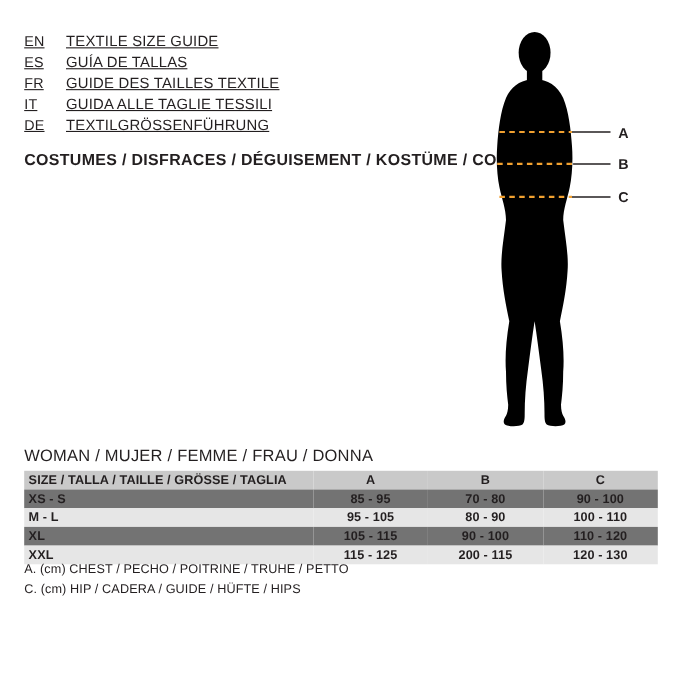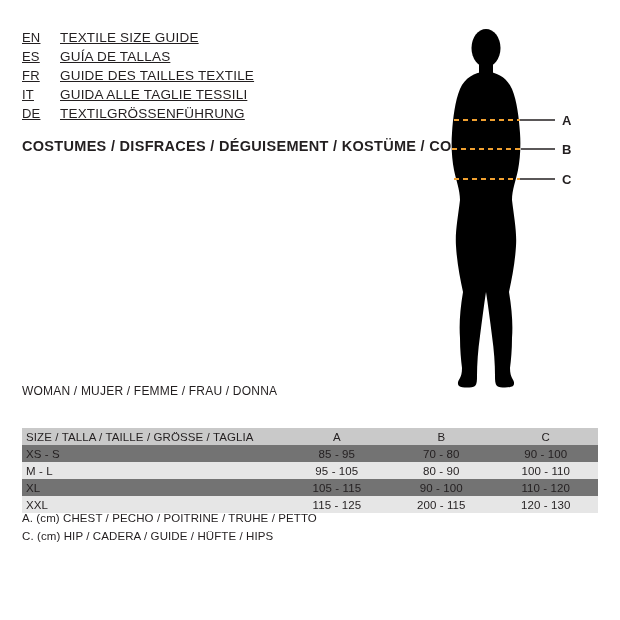--- a/index.html
+++ b/index.html
@@ -74,37 +74,37 @@
     color: #231f20;
   }
   .lbl-a { left: 152px; top: 93px; }
   .lbl-b { left: 152px; top: 122px; }
   .lbl-c { left: 152px; top: 152px; }
 
   
   .table-title {
     position: absolute;
     left: 22px;
-    top: 384px;
-    font-size: 12px;
+    top: 406px;
+    font-size: 15px;
     letter-spacing: 0.2px;
   }
   table.size-table {
     position: absolute;
     left: 22px;
     top: 428px;
     width: 576px;
     border-collapse: collapse;
     font-size: 11.5px;
   }
   table.size-table th,
   table.size-table td {
     padding: 0;
     height: 17px;
-    font-weight: normal;
+    font-weight: bold;
     text-align: center;
     vertical-align: middle;
     letter-spacing: 0.1px;
   }
   table.size-table th.first,
   table.size-table td.first {
     text-align: left;
     padding-left: 4px;
     width: 260px;
   }

